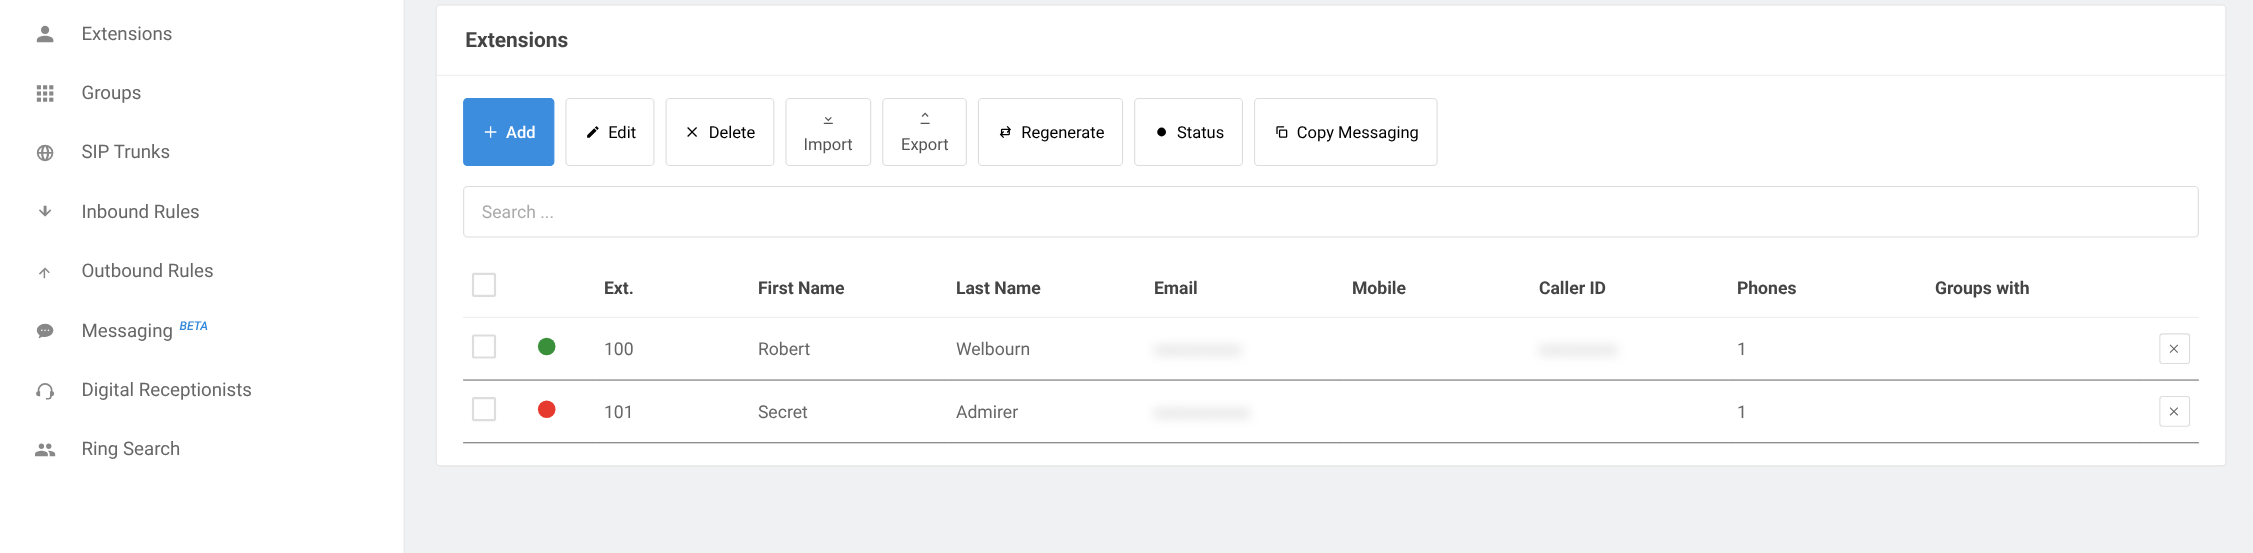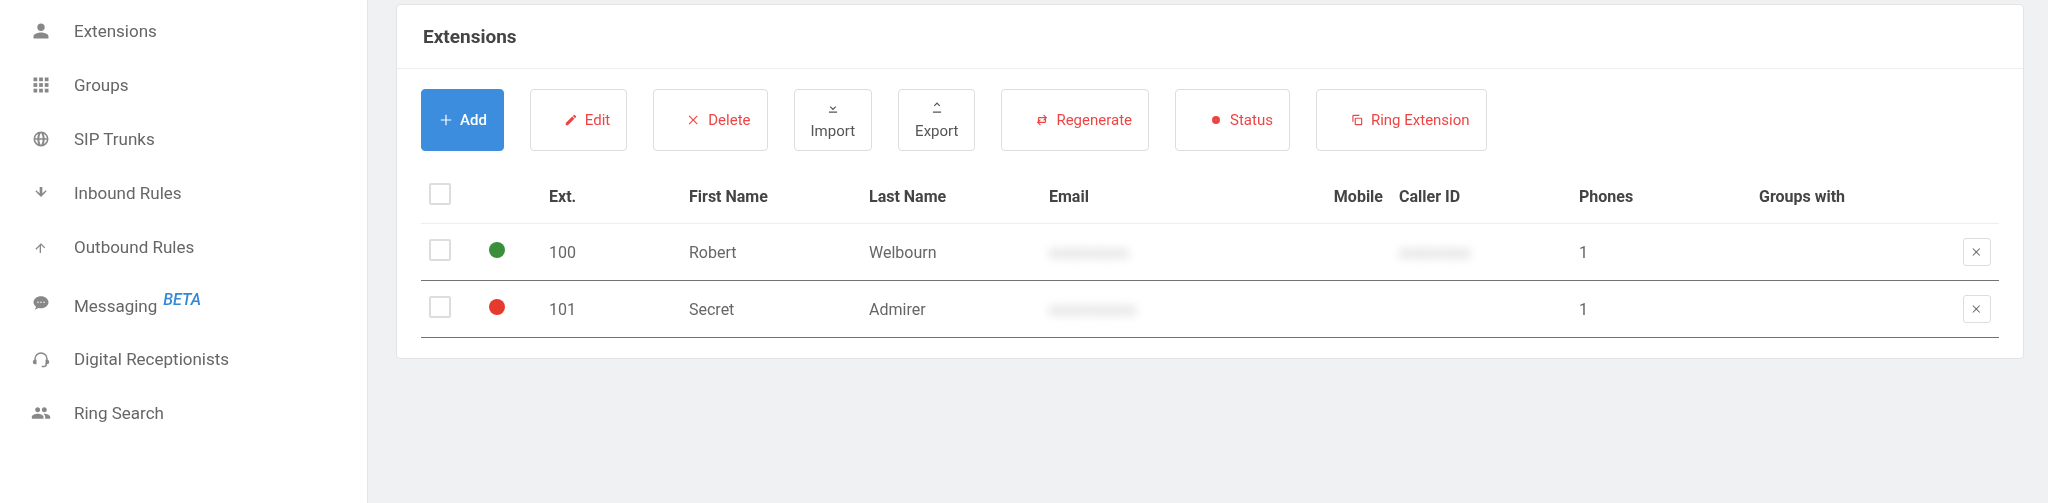--- a/index.html
+++ b/index.html
@@ -38,21 +38,21 @@
       display: flex;
       align-items: center;
       justify-content: center;
       color: #888;
     }
     .sidebar-item .label {
       color: #666;
     }
     .beta-badge {
       color: #3388d8;
-      font-size: 16px;
+      font-size: 11px;
       font-style: italic;
       margin-left: 6px;
       vertical-align: super;
       font-weight: 500;
     }
     .main {
       flex: 1;
       padding: 0 24px 0 28px;
     }
     .panel {
@@ -65,21 +65,21 @@
       padding: 20px 26px;
       border-bottom: 1px solid #eee;
     }
     .panel-header h2 {
       font-size: 19px;
       font-weight: 700;
       color: #444;
     }
     .toolbar {
       display: flex;
-      gap: 26px;
+      gap: 10px;
       padding: 20px 24px 18px 24px;
     }
     .btn {
       display: inline-flex;
       align-items: center;
       gap: 6px;
       padding: 10px 16px;
       border: 1px solid #ddd;
       border-radius: 4px;
       background: #fff;
@@ -87,22 +87,21 @@
       font-size: 15px;
       font-family: inherit;
     }
     .btn-primary {
       background: #3c8dde;
       border-color: #3c8dde;
       color: #fff;
       font-weight: 500;
     }
     .btn-muted {
-      color: #ef4444;
-      padding-left: 32px;
+      color: #000000;
     }
     .btn-default {
       color: #555;
       flex-direction: column;
     }
     .btn .icon {
       display: inline-flex;
       width: 16px;
       height: 16px;
       align-items: center;
@@ -176,21 +175,21 @@
       cursor: pointer;
       color: #666;
       background: #fff;
     }
     .col-check { width: 60px; }
     .col-status { width: 60px; }
     .col-ext { width: 140px; margin-left: 24px; }
     .col-fname { width: 180px; }
     .col-lname { width: 180px; margin-left: 15px; }
     .col-email { width: 180px; }
-    .col-mobile { width: 170px; text-align: right; }
+    .col-mobile { width: 170px; }
     .col-caller { width: 180px; }
     .col-phones { width: 180px; }
     .col-sync { width: auto; }
     .col-del { width: 50px; text-align: right; }
   </style>
 </head>
 <body>
 
 <div class="sidebar">
   <div class="sidebar-item">
@@ -335,24 +334,27 @@
           </span>
         <span>Status</span>
       </button>
       <button class="btn btn-muted">
         <span class="icon">
             <svg viewBox="0 0 24 24" width="14" height="14" fill="none" stroke="currentColor" stroke-width="2">
               <rect x="9" y="9" width="11" height="11" rx="1"></rect>
               <path d="M5 15V5a1 1 0 011-1h10"></path>
             </svg>
           </span>
-        <span>Ring Extension</span>
+        <span>Copy Messaging</span>
       </button>
     </div>
 
+    <div class="search-wrap">
+      <input type="text" class="search-input" placeholder="Search ..." style="">
+    </div>
 
     <div class="table-wrap">
       <table>
         <thead>
           <tr>
             <th class="col-check"><span class="checkbox"></span></th>
             <th class="col-status"></th>
             <th class="col-ext">Ext.</th>
             <th class="col-fname">First Name</th>
             <th class="col-lname">Last Name</th>

